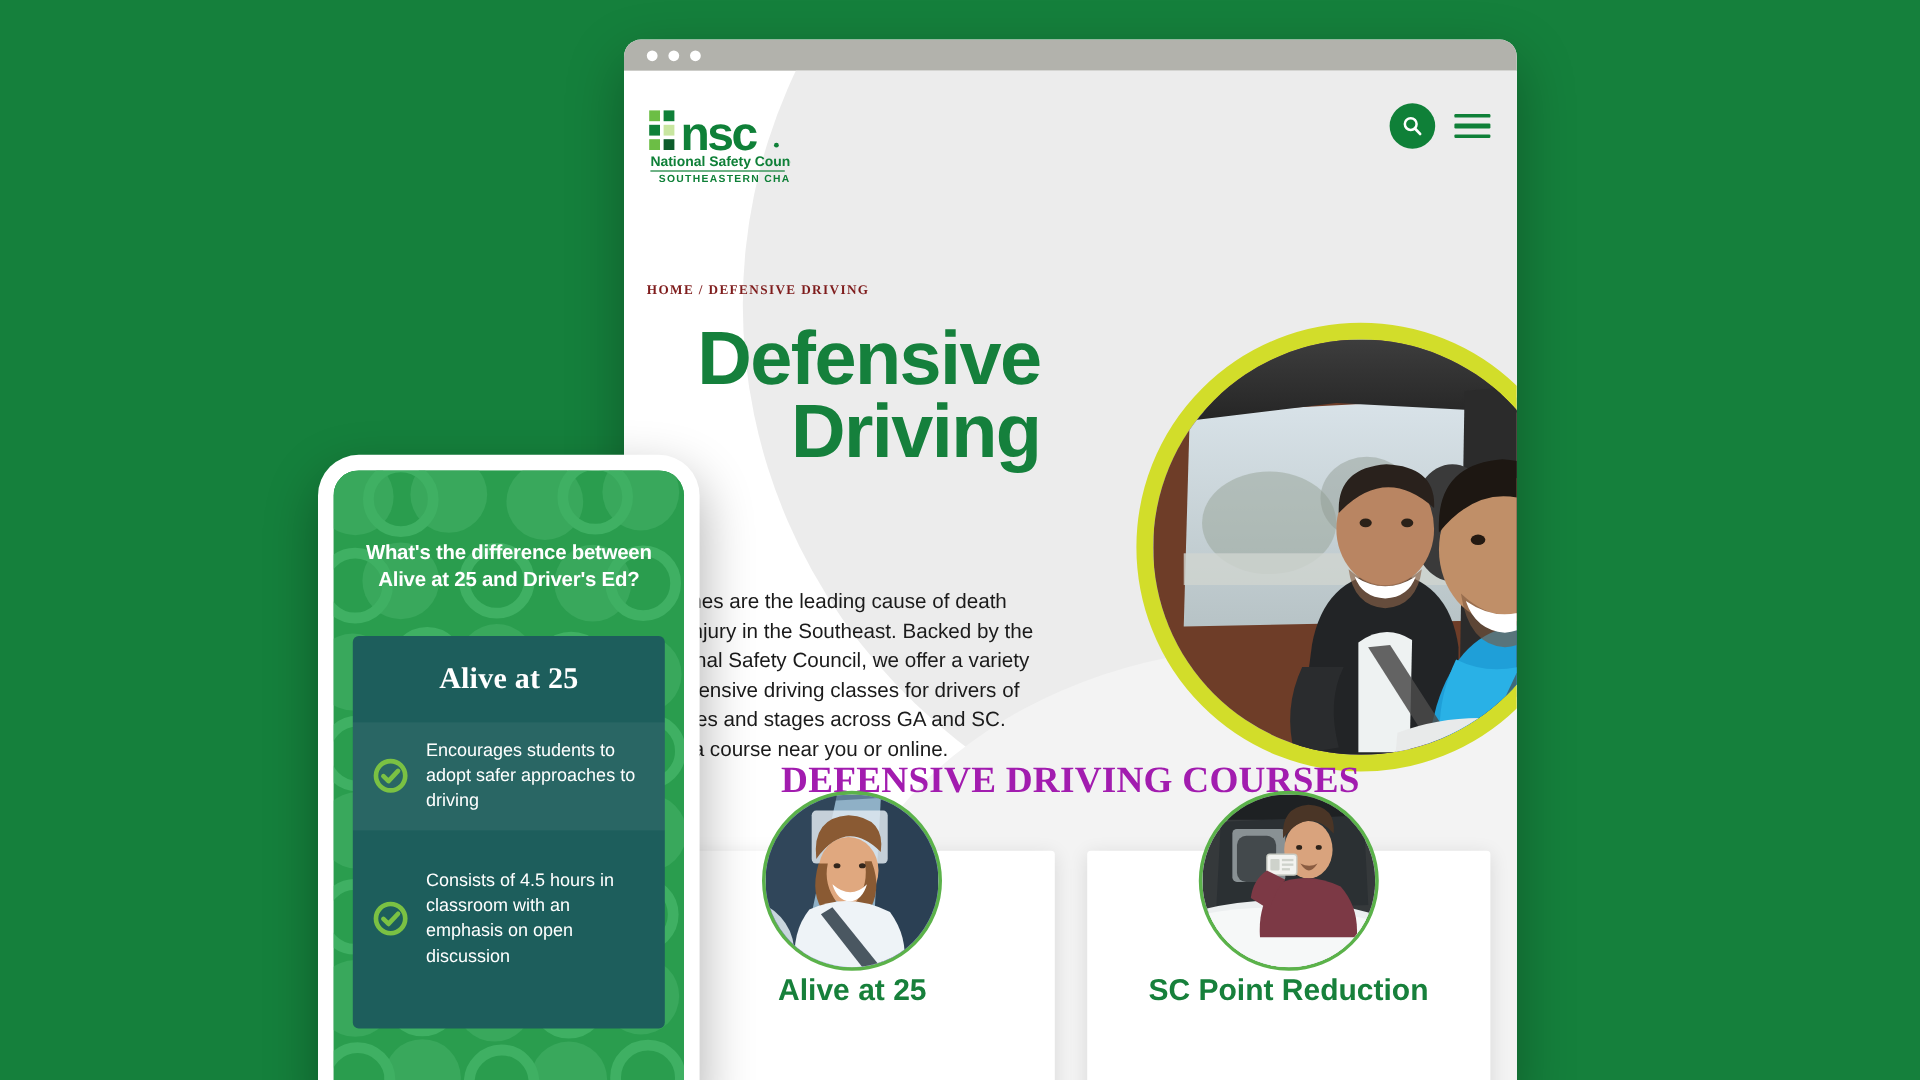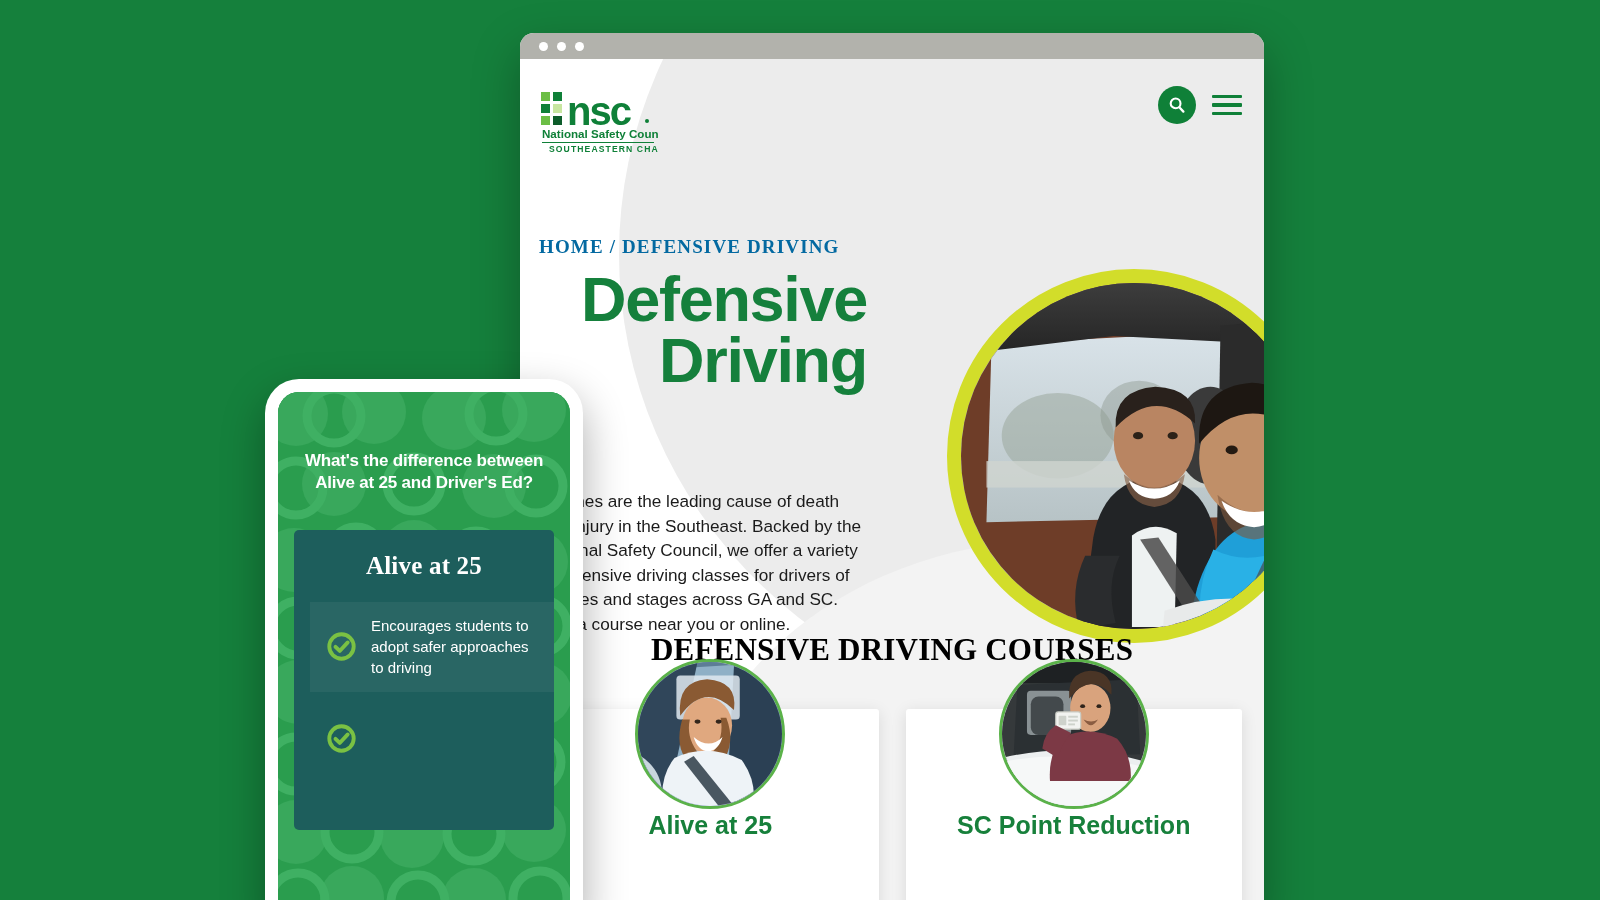--- a/index.html
+++ b/index.html
@@ -74,23 +74,23 @@
   .burger { display: flex; flex-direction: column; gap: 5px; cursor: pointer; }
   .burger span {
     display: block; width: 30px; height: 3.4px;
     background: #0f8038; border-radius: 1px;
   }
 
   
   .hero { position: absolute; top: 92px; left: 0; right: 0; z-index: 5; }
   .breadcrumb {
     position: absolute; left: 19px; top: 85px;
-    font-size: 19px; font-weight: bold;
+    font-size: 11px; font-weight: bold;
     letter-spacing: 1.15px;
-    color: #0369a1;
+    color: #7f1d1d;
     font-family: "Liberation Serif", serif;
     white-space: nowrap;
   }
   .hero-title {
     position: absolute; left: 17px; top: 118px;
     width: 330px;
     font-size: 63px; line-height: .97;
     font-weight: bold; color: #15803c;
     letter-spacing: -1.3px;
     text-align: right;
@@ -112,21 +112,21 @@
   .hero-photo .ph { position: absolute; inset: 0; }
 
   
   .courses-head {
     position: absolute; left: 0; right: 0; top: 573px;
     text-align: center;
     font-family: "Liberation Serif", serif;
     font-weight: bold;
     font-size: 31px;
     letter-spacing: .2px;
-    color: #000000;
+    color: #a21caf;
     z-index: 5;
   }
   .cards {
     position: absolute; left: 22px; right: 22px; top: 650px;
     display: flex; gap: 27px; z-index: 5;
   }
   .course-card {
     flex: 1;
     background: #ffffff;
     border-radius: 3px;
@@ -195,21 +195,21 @@
     font-weight: bold;
     font-size: 25px;
     letter-spacing: .2px;
     margin-bottom: 22px;
   }
   .teal-item {
     display: flex;
     align-items: center;
     gap: 14px;
     padding: 13px 16px 13px 16px;
-    margin: 0 0 18px 16px;
+    margin: 0 0 18px 0;
   }
   .teal-item.tinted { background: rgba(255,255,255,.055); }
   .check {
     flex: 0 0 auto;
     width: 31px; height: 31px;
   }
   .teal-text {
     color: #ffffff;
     font-size: 15px;
     line-height: 1.42;
@@ -445,17 +445,18 @@
           <path d="M9.8 16.3 L14.2 20.6 L22.4 11.8" fill="none" stroke="#7ac143" stroke-width="4" stroke-linecap="round" stroke-linejoin="round"></path>
         </svg>
         <div class="teal-text">Encourages students to adopt safer approaches to driving</div>
       </div>
 
       <div class="teal-item">
         <svg class="check" viewBox="0 0 32 32">
           <circle cx="16" cy="16" r="12.6" fill="none" stroke="#7ac143" stroke-width="4"></circle>
           <path d="M9.8 16.3 L14.2 20.6 L22.4 11.8" fill="none" stroke="#7ac143" stroke-width="4" stroke-linecap="round" stroke-linejoin="round"></path>
         </svg>
+        <div class="teal-text">Consists of 4.5 hours in classroom with an emphasis on open discussion</div>
       </div>
 
     </div>
   </div>
 </div>
 
 </body></html>

